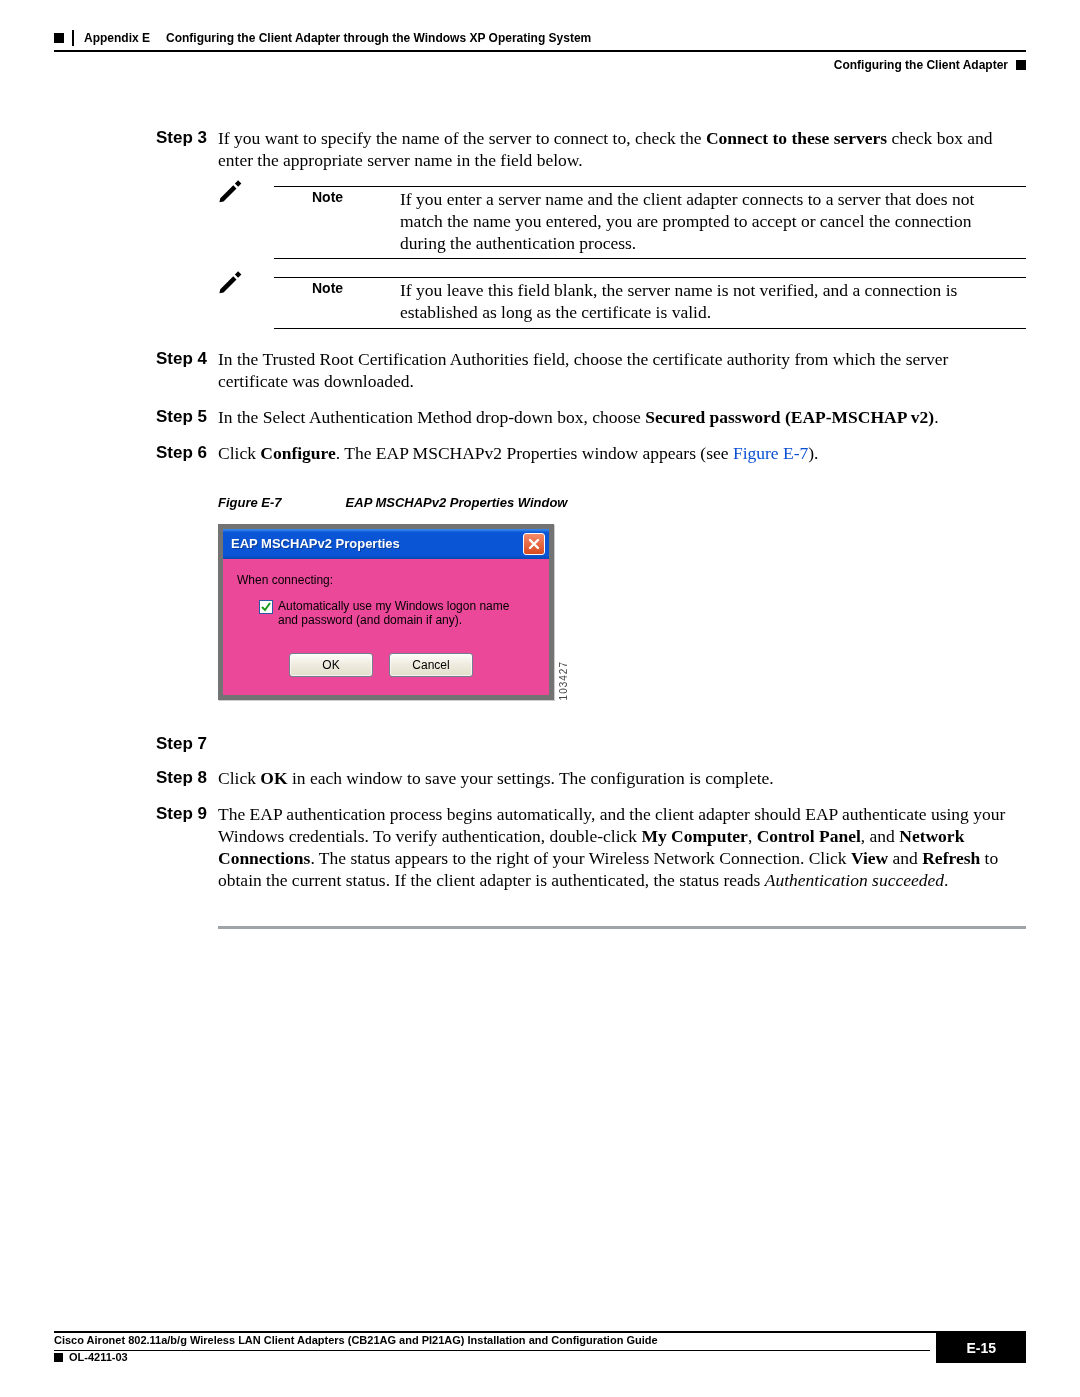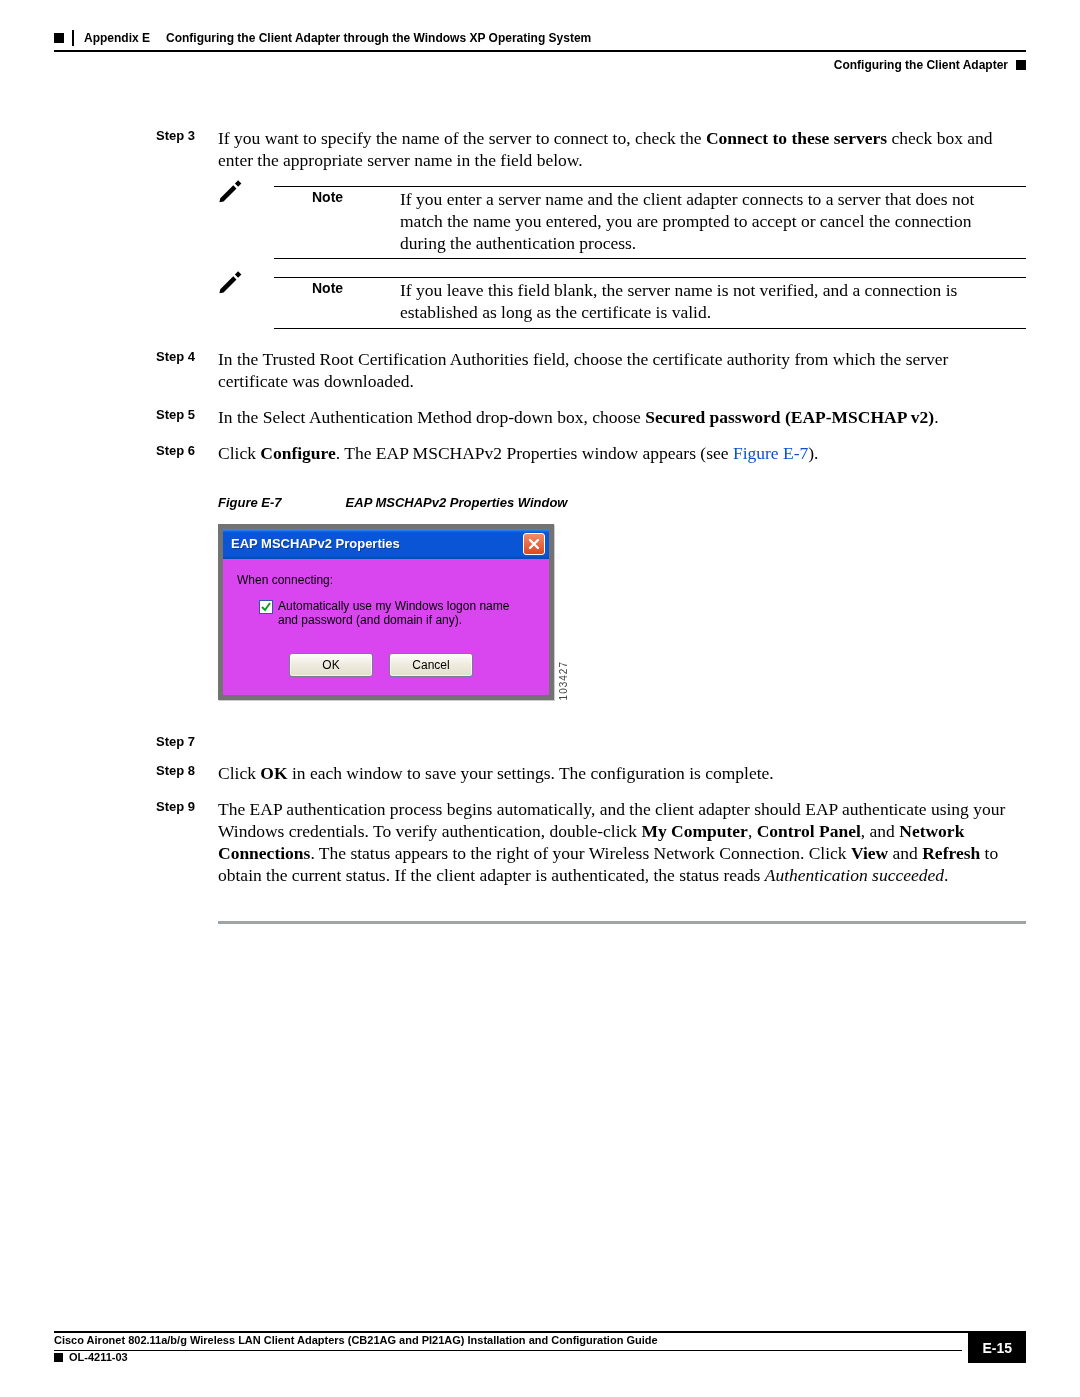--- a/index.html
+++ b/index.html
@@ -16,21 +16,21 @@
   .header-row { display: flex; align-items: center; font-family: Arial, Helvetica, sans-serif; font-weight: bold; font-size: 12px; }
   .header-row .sq { width: 10px; height: 10px; background: #000; margin-right: 8px; }
   .header-row .vline { width: 2px; height: 16px; background: #000; margin-right: 10px; }
   .header-hr { border: none; border-top: 2px solid #000; margin: 4px 0 6px 0; }
   .sub-header-row { display: flex; justify-content: flex-end; align-items: center; font-family: Arial, Helvetica, sans-serif; font-weight: bold; font-size: 12px; }
   .sub-header-row .sq { width: 10px; height: 10px; background: #000; margin-left: 8px; }
 
   .content { padding-top: 48px; }
 
   .step-row { display: flex; margin: 8px 0 14px 0; }
-  .step-label { font-family: Arial, Helvetica, sans-serif; font-weight: bold; font-size: 13px; width: 62px; flex: 0 0 62px; padding-left: 102px; white-space: nowrap; }
+  .step-label { font-family: Arial, Helvetica, sans-serif; font-weight: bold; font-size: 17px; width: 62px; flex: 0 0 62px; padding-left: 102px; white-space: nowrap; }
   .step-row .step-label { padding-left: 0; margin-left: 102px; }
   .step-body { font-size: 17.5px; line-height: 1.25; flex: 1; padding-right: 8px; }
   .step-body .bold { font-weight: bold; }
   .step-body .link { color: #0b4fd4; }
 
   .note-block { margin: 6px 0 8px 0; }
   .note-top-hr { margin-left: 220px; border: none; border-top: 1px solid #000; margin-bottom: 2px; }
   .note-row { display: flex; align-items: flex-start; gap: 38px; }
   .pencil-col { width: 58px; flex: 0 0 58px; margin-left: 162px; padding-top: 0; text-align: left; }
   .pencil-col svg { width: 28px; height: 26px; margin-top: -30px; }
@@ -41,42 +41,42 @@
   .fig-caption { font-family: Arial, Helvetica, sans-serif; font-style: italic; font-weight: bold; font-size: 13px; margin: 30px 0 14px 164px; }
   .fig-caption .gap { display: inline-block; width: 64px; }
 
   
   .dialog-wrap { margin-left: 164px; display: flex; align-items: flex-end; }
   .dialog { width: 336px; border: 5px solid #737373; background: #ece9d8; font-family: Tahoma, Arial, sans-serif; font-size: 12px; box-shadow: 1px 1px 0 rgba(0,0,0,0.2); }
   .titlebar { display: flex; align-items: center; background: linear-gradient(to bottom, #3a8ef0 0%, #0a55d6 12%, #0a55d6 88%, #0748b0 100%); height: 30px; padding: 0 4px 0 8px; color: #fff; font-weight: bold; font-size: 13px; }
   .titlebar-title { flex: 1; text-shadow: 1px 1px 0 rgba(0,0,0,0.3); }
   .close-btn { width: 22px; height: 22px; background: linear-gradient(to bottom, #f48b6a, #d94a1e); border: 1px solid #fff; border-radius: 3px; display: flex; align-items: center; justify-content: center; }
   .close-btn svg { width: 12px; height: 12px; }
-  .dialog-body { padding: 14px 24px 6px 14px; background: #d946ef; }
+  .dialog-body { padding: 14px 24px 6px 14px; background: #ec4899; }
   .when-connecting { margin-bottom: 12px; }
   .check-row { display: flex; align-items: flex-start; padding-left: 22px; padding-right: 4px; margin-bottom: 26px; }
   .cbx { width: 14px; height: 14px; border: 1px solid #2a5aa0; background: #fff; margin-right: 5px; flex: 0 0 14px; display:flex; align-items:center; justify-content:center; margin-top:1px;}
   .cbx svg { width: 12px; height: 12px; }
   .check-label { font-size: 12px; line-height: 1.2; }
   .btn-row { display: flex; justify-content: center; gap: 16px; padding-bottom: 12px; }
   .winbtn { width: 84px; height: 24px; border: 1px solid #708090; border-radius: 3px; background: linear-gradient(to bottom, #fdfdfb 0%, #eeeade 50%, #e4e0cc 100%); font-family: Tahoma, Arial, sans-serif; font-size: 12px; box-shadow: inset 0 0 0 1px rgba(255,255,255,0.6); }
   .sidecode { writing-mode: vertical-rl; transform: rotate(180deg); font-family: Arial, sans-serif; font-size: 10px; color: #444; margin-left: 4px; align-self: flex-end; padding-bottom: 2px; letter-spacing: 1px; }
 
   .end-rule { border: none; border-top: 3px solid #9fa4a9; margin: 34px 0 0 164px; }
 
   
   .footer { position: absolute; left: 54px; right: 54px; bottom: 34px; font-family: Arial, Helvetica, sans-serif; }
   .footer-hr { border: none; border-top: 2px solid #000; margin-bottom: -1px; }
   .footer-row { display: flex; align-items: stretch; }
   .footer-left { flex: 1; }
   .footer-title { font-weight: bold; font-size: 11px; text-align: left; padding: 2px 6px 4px 0; }
   .footer-sub { font-size: 11px; font-weight: bold; display: flex; align-items: center; }
   .footer-sub .sq { width: 9px; height: 9px; background: #000; margin-right: 6px; }
   .footer-sub-line { border: none; border-top: 1px solid #000; margin-top:0; }
-  .pagebox { background: #000; color: #fff; font-weight: bold; font-size: 14px; padding: 6px 14px; margin-left: 6px; display:flex; align-items:center; }
+  .pagebox { background: #000; color: #fff; font-weight: bold; font-size: 14px; padding: 6px 30px; margin-left: 6px; display:flex; align-items:center; }
 </style>
 </head>
 <body>
 
 <div class="header-row">
   <div class="sq"></div>
   <div class="vline"></div>
   <span>Appendix E</span>
   <span style="width:16px; display:inline-block;"></span>
   <span>Configuring the Client Adapter through the Windows XP Operating System</span>

